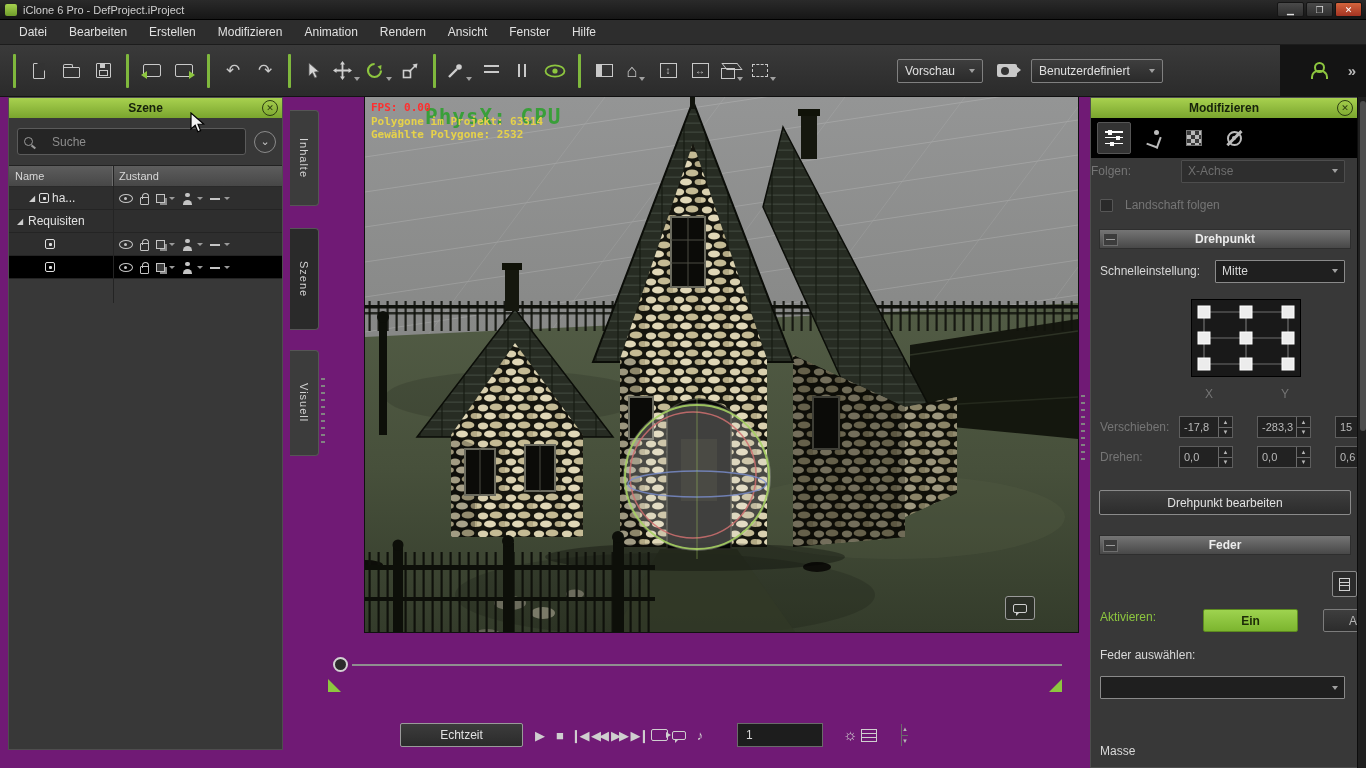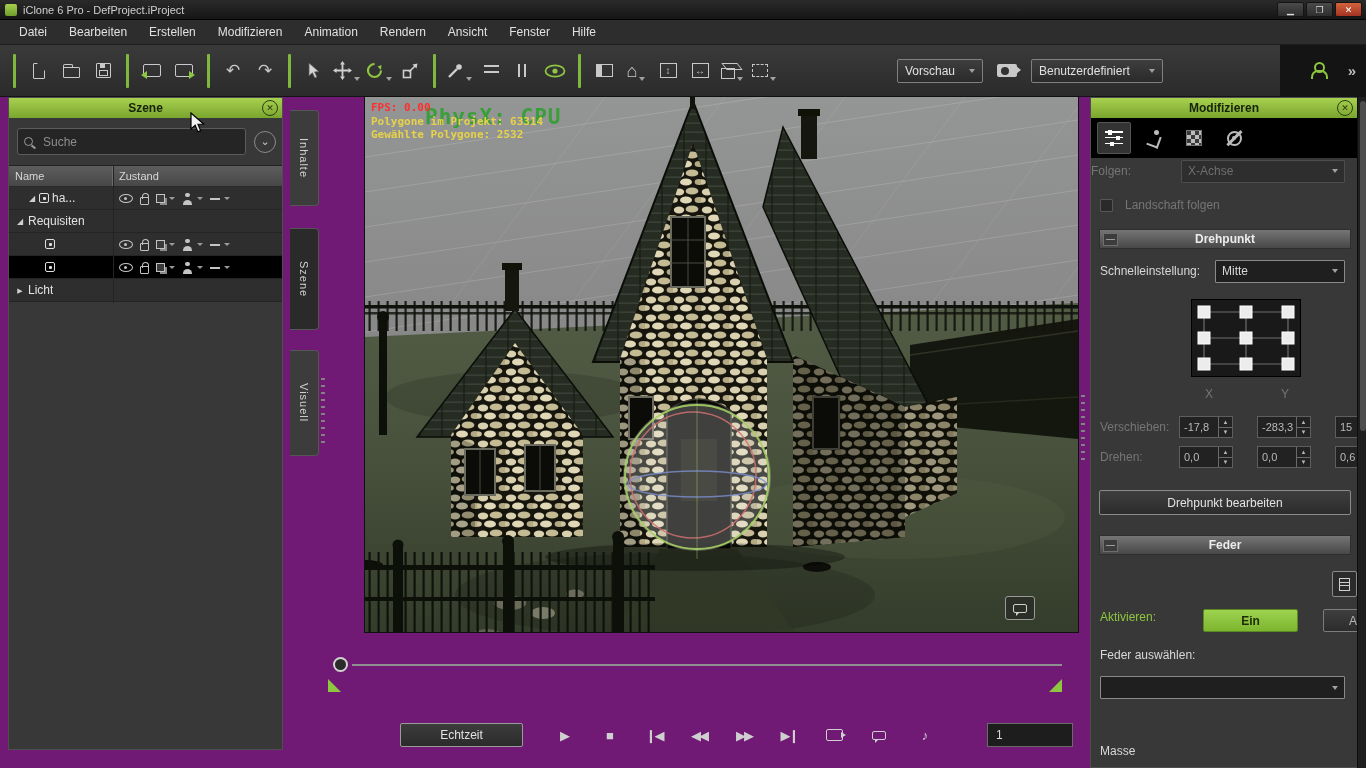--- a/index.html
+++ b/index.html
@@ -77,21 +77,21 @@
   .panel-header{height:20px;background:linear-gradient(#a8d14f,#7aa52e);display:flex;align-items:center;
     justify-content:center;position:relative}
   .panel-title{font-size:12px;font-weight:bold;color:#16220a}
   .panel-close{position:absolute;right:4px;top:2px;width:16px;height:16px;border-radius:50%;border:1.5px solid #2c3d12;
     color:#2c3d12;font-size:9px;display:flex;align-items:center;justify-content:center;background:transparent}
 
   
   .scene-panel{left:8px;top:97px;width:275px;height:653px}
   .search-row{display:flex;align-items:center;gap:8px;padding:10px 6px 10px 8px}
   .search-box{flex:1;height:27px;background:#252525;border:1px solid #5b5b5b;border-radius:3px;display:flex;
-    align-items:center;padding:0 6px;gap:10px}
+    align-items:center;padding:0 6px;gap:19px}
   .search-box input{flex:1;background:transparent;border:0;outline:none;color:#cfcfcf;font-size:12px;
     font-family:"Liberation Sans",sans-serif}
   .search-box input::placeholder{color:#8d8d8d}
   .sh-mag{width:9px;height:9px;border:1.6px solid #9a9a9a;border-radius:50%;position:relative;flex:0 0 auto}
   .sh-mag::after{content:"";position:absolute;right:-4px;bottom:-3px;width:5px;height:1.8px;background:#9a9a9a;transform:rotate(40deg)}
   .round-btn{width:22px;height:22px;border-radius:50%;border:1.5px solid #8a8a8a;background:transparent;color:#c5c5c5;
     font-size:11px;display:flex;align-items:center;justify-content:center;flex:0 0 auto}
   .tree{position:relative;margin:0;border-top:1px solid #222}
   .tree-header{height:21px;background:linear-gradient(#5d5d5d,#474747);display:flex;border-bottom:1px solid #2a2a2a}
   .th-name{width:104px;border-right:1px solid #6c6c6c;font-size:11px;color:#d8d8d8;display:flex;align-items:center;padding-left:6px}
@@ -140,21 +140,21 @@
   .sh-bubble::after{content:"";position:absolute;left:2px;bottom:-4px;width:0;height:0;
     border-top:4px solid #cfcfcf;border-right:4px solid transparent}
 
   
   .tl-line{position:absolute;left:352px;top:664px;width:710px;height:1.6px;background:#8f8f8f}
   .tl-knob{position:absolute;left:333px;top:657px;width:15px;height:15px;border-radius:50%;border:2px solid #d2d2d2;background:#2b2b2b}
   .tl-mark-l{position:absolute;left:328px;top:679px;width:0;height:0;border-bottom:13px solid #8dc63f;border-right:13px solid transparent}
   .tl-mark-r{position:absolute;left:1049px;top:679px;width:0;height:0;border-bottom:13px solid #8dc63f;border-left:13px solid transparent}
 
   
-  .playback{position:absolute;left:400px;top:722px;height:26px;display:flex;align-items:center;gap:25px}
+  .playback{position:absolute;left:400px;top:722px;height:26px;display:flex;align-items:center;gap:0}
   .rt-btn{width:123px;height:24px;background:linear-gradient(#3c3c3c,#2b2b2b);border:1px solid #9a9a9a;border-radius:2px;
     color:#e3e3e3;font-size:12px;display:flex;align-items:center;justify-content:center;margin-right:6px}
   .pbtn{background:transparent;border:0;color:#cfcfcf;font-size:13px;line-height:1;display:flex;align-items:center;
     justify-content:center;min-width:20px;height:24px;letter-spacing:-2px}
   .i-loop{width:17px;height:12px;border:1.5px solid #cfcfcf;border-radius:2px;position:relative}
   .i-loop::after{content:"";position:absolute;right:-4px;top:2px;width:0;height:0;border-left:5px solid #cfcfcf;
     border-top:3px solid transparent;border-bottom:3px solid transparent}
   .i-list{width:16px;height:13px;border:1.4px solid #cfcfcf;
     background:linear-gradient(transparent 0 3px,#cfcfcf 3px 4.5px,transparent 4.5px 7px,#cfcfcf 7px 8.5px,transparent 8.5px)}
   .frame-box{width:86px;height:24px;background:#1d1d1d;border:1px solid #6a6a6a;display:flex;align-items:stretch;margin-left:28px}
@@ -426,24 +426,20 @@
           <span class="ic-lock"></span>
           <span class="ic-layers"></span>
             <span class="mini-caret"></span>
           <span class="ic-person"></span>
             <span class="mini-caret"></span>
           <span class="ic-dash"></span>
             <span class="mini-caret"></span>
         </div>
       </div>
 
-      <div class="trow ind1">
-        <span class="twist closed"></span>
-        <span class="tlabel">Licht</span>
-      </div>
 
       <div class="col-divider" style="top:0;bottom:auto;height:137px"></div>
     </div>
   </div>
 
   <div class="side-tab" style="top:110px;height:96px">
     <span>Inhalte</span>
   </div>
   <div class="side-tab active" style="top:228px;height:102px">
     <span>Szene</span>

